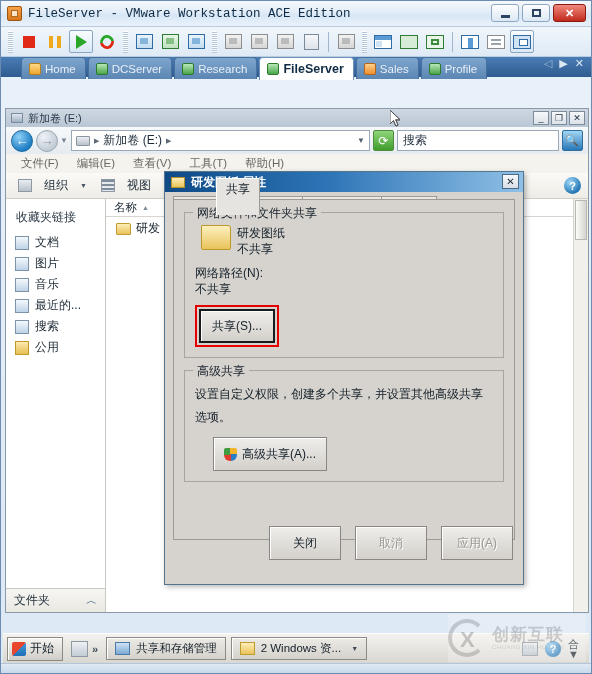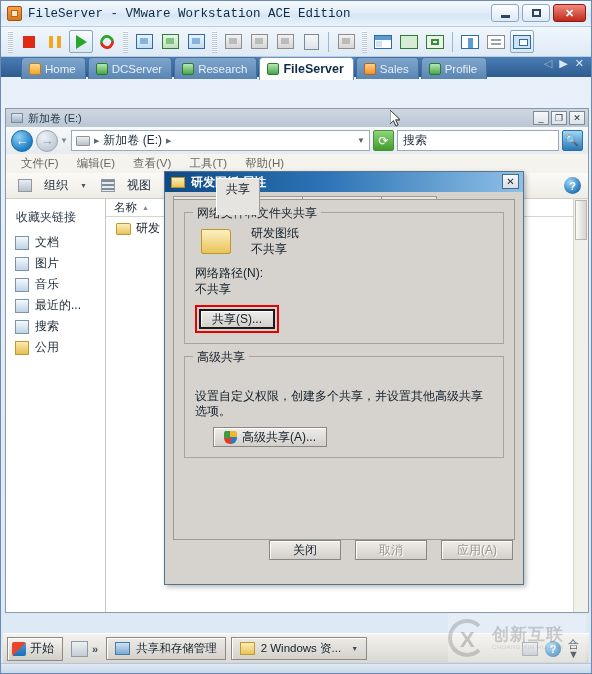--- a/index.html
+++ b/index.html
@@ -227,37 +227,37 @@
     border: 1px solid #9d9a95; border-bottom: none; background: linear-gradient(#ebe9e5,#d6d3ce);
     margin-right: -1px; }
   .dtab.active { background: #e9e7e3; height: 37px; line-height: 21px; font-weight: normal;
     border-color: #fff #9d9a95 #e9e7e3 #fff; position: relative; z-index: 2;
     background: #e6e4e0; }
   .dlg-page { position: absolute; left: 8px; right: 8px; top: 27px; bottom: 44px;
     border: 1px solid #9d9a95; background: #d6d3ce; }
 
   .group { position: relative; margin: 12px 10px 0 10px; border: 1px solid #a8a5a0; padding: 12px 10px 10px 10px; }
   .group-legend { position: absolute; left: 8px; top: -8px; background: #d6d3ce; padding: 0 4px; font-size: 12px; color: #18222c; }
-  .share-row { display: flex; align-items: center; gap: 20px; }
+  .share-row { display: flex; align-items: flex-start; gap: 6px; }
   .big-folder { width: 30px; height: 25px; flex: 0 0 auto; margin-left: 6px;
     background: linear-gradient(#fdf0bf,#e8c35a); border: 1px solid #bd982c; border-radius: 1px 3px 2px 2px; }
   .share-lines div { font-size: 12px; color: #14202a; line-height: 16px; }
   .netpath { margin-top: 8px; font-size: 12px; color: #14202a; line-height: 16px; }
   .btn-wrap-red { display: inline-block; border: 2px solid #e60000; padding: 2px; margin-top: 8px; }
   .btn {
-    min-width: 76px; height: 20px; padding: 0 10px; font-size: 12px; color: #14202a;
+    min-width: 76px; height: 34px; padding: 0 10px; font-size: 12px; color: #14202a;
     background: linear-gradient(#efedea,#d3d0cb); border: 1px solid #8a8782;
     box-shadow: inset 1px 1px 0 #fff; display: inline-flex; align-items: center; justify-content: center; gap: 5px;
   }
   .btn.focus { border: 2px solid #1a1a1a; }
   .btn.disabled { color: #9b9892; text-shadow: 1px 1px 0 #fff; }
   .shield { width: 13px; height: 13px; border-radius: 2px 2px 6px 6px;
     background: conic-gradient(from 180deg, #e03b2c 0 25%, #3f9b3f 25% 50%, #f0b52b 50% 75%, #2b7cc4 75% 100%);
     flex: 0 0 auto; }
-  .adv-desc { font-size: 12px; color: #14202a; line-height: 15px; margin-bottom: 8px; margin-top: 20px; }
+  .adv-desc { font-size: 12px; color: #14202a; line-height: 23px; margin-bottom: 8px; }
   .dlg-footer { position: absolute; right: 10px; bottom: 24px; display: flex; gap: 14px; }
   .dlg-footer .btn { min-width: 72px; }
 
   
   .taskbar { position: absolute; left: 2px; right: 2px; bottom: 10px; height: 30px;
     background: linear-gradient(#f3f2ee,#d9d7d1); border-top: 1px solid #fff; display:flex; align-items:center; padding: 0 4px; gap: 5px; }
   .startbtn { display:flex;align-items:center;gap:4px; height: 24px; padding: 0 8px 0 4px;
     background: linear-gradient(#f6f5f1,#cfcdc7); border: 1px solid #8d8a85; box-shadow: inset 1px 1px 0 #fff;
     font-size: 12px; color: #14202a; }
   .flag { width: 14px; height: 14px; background:
@@ -490,20 +490,24 @@
             <span>最近的...</span>
           </div>
           <div class="nav-item">
             <span class="nav-ico"></span>
             <span>搜索</span>
           </div>
           <div class="nav-item">
             <span class="nav-ico y"></span>
             <span>公用</span>
           </div>
+          <div class="nav-foot">
+            <span>文件夹</span>
+            <span class="chev">︿</span>
+          </div>
         </div>
 
         <div class="exp-list">
           <div class="list-hdr">
             <div class="list-col">
               <span>名称</span>
               <span class="sortarrow">▲</span>
             </div>
           </div>
           <div class="list-row">

